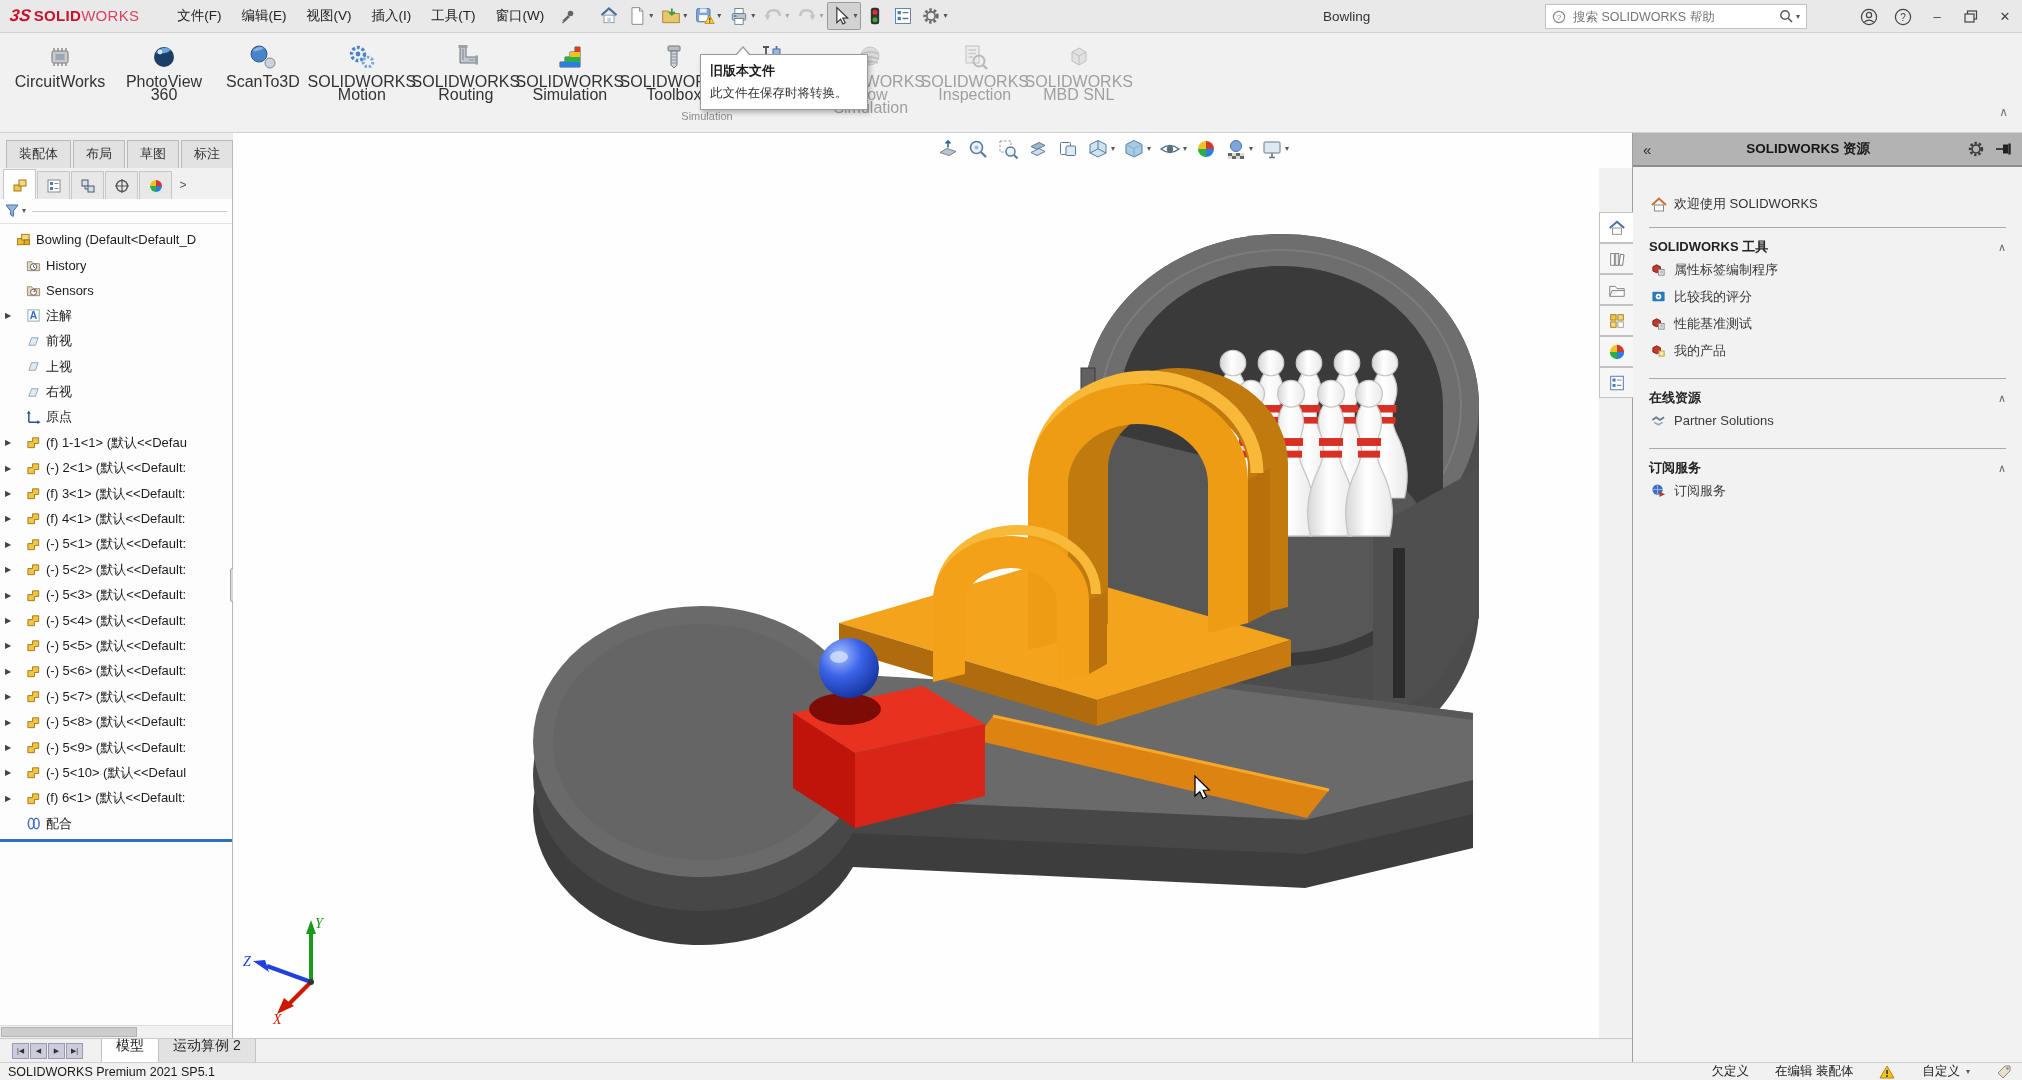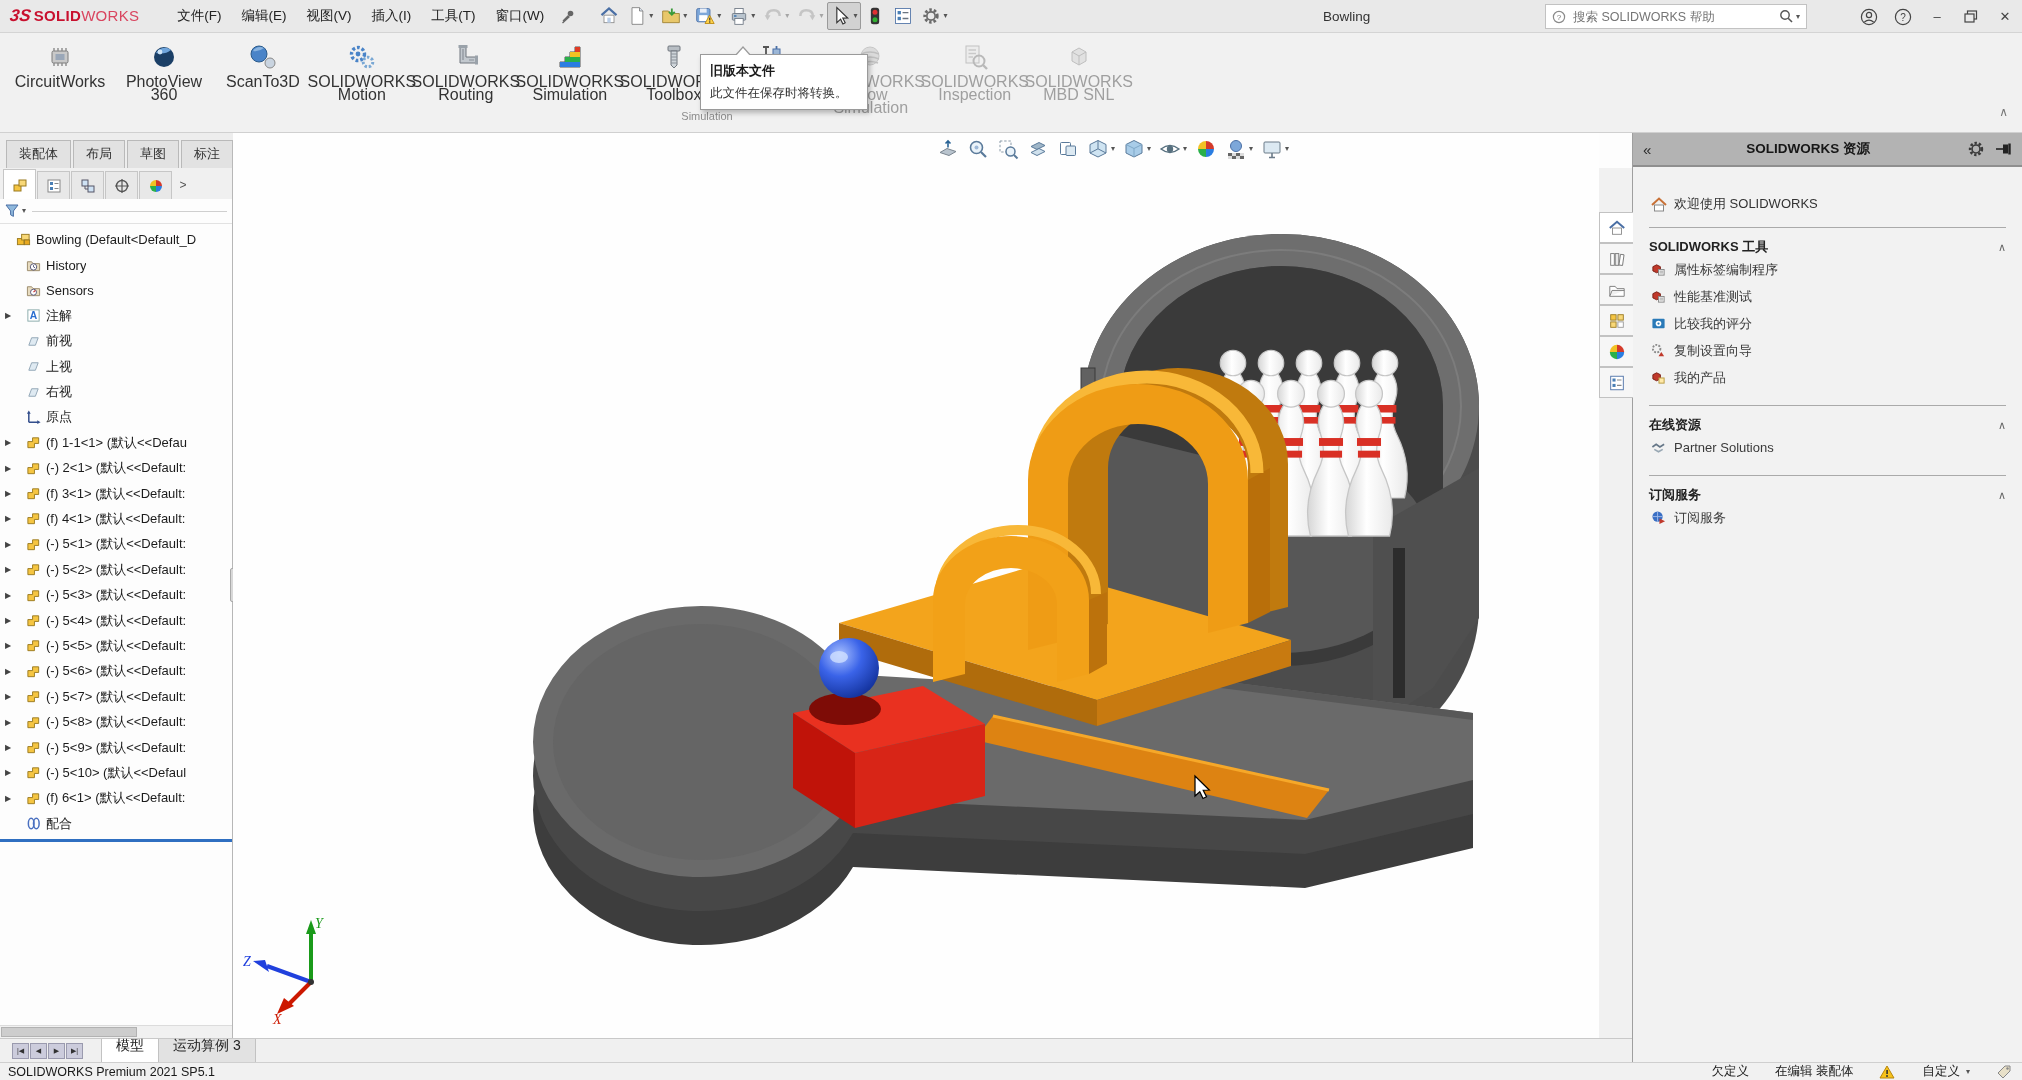--- a/index.html
+++ b/index.html
@@ -1070,45 +1070,36 @@
                 <path d="M2,5 L6,3 L10,5 L10,9.5 L6,11.5 L2,9.5 Z" fill="#c0392b" stroke="#7a1f14"></path>
                 <rect x="8" y="8" width="6" height="6" fill="#f2f2f2" stroke="#888"></rect>
                 <path d="M9.2,9.8 L12.8,9.8 M9.2,11.6 L12.8,11.6" stroke="#999" stroke-width="0.9"></path>
               </svg>
             </span>
             <span>属性标签编制程序</span>
           </div>
           <div class="tp-item">
             <span class="ic">
               <svg width="15" height="15" viewBox="0 0 16 16">
-                <path d="M2,5 L6,3 L10,5 L10,9.5 L6,11.5 L2,9.5 Z" fill="#c0392b" stroke="#7a1f14"></path>
-                <rect x="8" y="8" width="6" height="6" fill="#f2f2f2" stroke="#888"></rect>
-                <path d="M9.2,9.8 L12.8,9.8 M9.2,11.6 L12.8,11.6" stroke="#999" stroke-width="0.9"></path>
-              </svg>
-            </span>
-            <span>性能基准测试</span>
-          </div>
-          <div class="tp-item">
-            <span class="ic">
-              <svg width="15" height="15" viewBox="0 0 16 16">
                 <rect x="1.5" y="3" width="13" height="10" rx="1" fill="#2a7ab8"></rect>
                 <circle cx="8" cy="8" r="3" fill="#fff"></circle>
                 <circle cx="8" cy="8" r="1.2" fill="#2a7ab8"></circle>
               </svg>
             </span>
             <span>比较我的评分</span>
           </div>
           <div class="tp-item">
             <span class="ic">
               <svg width="15" height="15" viewBox="0 0 16 16">
-                <circle cx="6" cy="6" r="4" fill="none" stroke="#8a8a8a" stroke-width="2" stroke-dasharray="2 1.4"></circle>
-                <path d="M14,14 L8,14 L11,9.5 Z" fill="#c0392b"></path>
+                <path d="M2,5 L6,3 L10,5 L10,9.5 L6,11.5 L2,9.5 Z" fill="#c0392b" stroke="#7a1f14"></path>
+                <rect x="8" y="8" width="6" height="6" fill="#f2f2f2" stroke="#888"></rect>
+                <path d="M9.2,9.8 L12.8,9.8 M9.2,11.6 L12.8,11.6" stroke="#999" stroke-width="0.9"></path>
               </svg>
             </span>
-            <span>复制设置向导</span>
+            <span>性能基准测试</span>
           </div>
           <div class="tp-item">
             <span class="ic">
               <svg width="15" height="15" viewBox="0 0 16 16">
                 <path d="M2,5 L6,3 L10,5 L10,9.5 L6,11.5 L2,9.5 Z" fill="#c0392b" stroke="#7a1f14"></path>
                 <rect x="8.5" y="8.5" width="5.5" height="5.5" fill="#ffe9a8" stroke="#b89a40"></rect>
               </svg>
             </span>
             <span>我的产品</span>
           </div>
@@ -1153,21 +1144,21 @@
 <div id="bottomtabs">
   <div id="bt-nav">
       <div class="bt-navbtn">|◀</div>
       <div class="bt-navbtn">◀</div>
       <div class="bt-navbtn">▶</div>
       <div class="bt-navbtn">▶|</div>
     </div>
   <div id="bt-spacer"></div>
   <div id="bt-tabs" style="display:flex;">
       <div class="btab active">模型</div>
-      <div class="btab inactive">运动算例 3</div>
+      <div class="btab inactive">运动算例 2</div>
     </div>
 </div>
 
 <div id="statusbar">
   <span id="sb-left">SOLIDWORKS Premium 2021 SP5.1</span>
   <div id="sb-right">
     <span class="sb-item">欠定义</span>
     <span class="sb-item">在编辑 装配体</span>
     <span class="sb-item ic">
       <svg width="17" height="16" viewBox="0 0 17 16">

